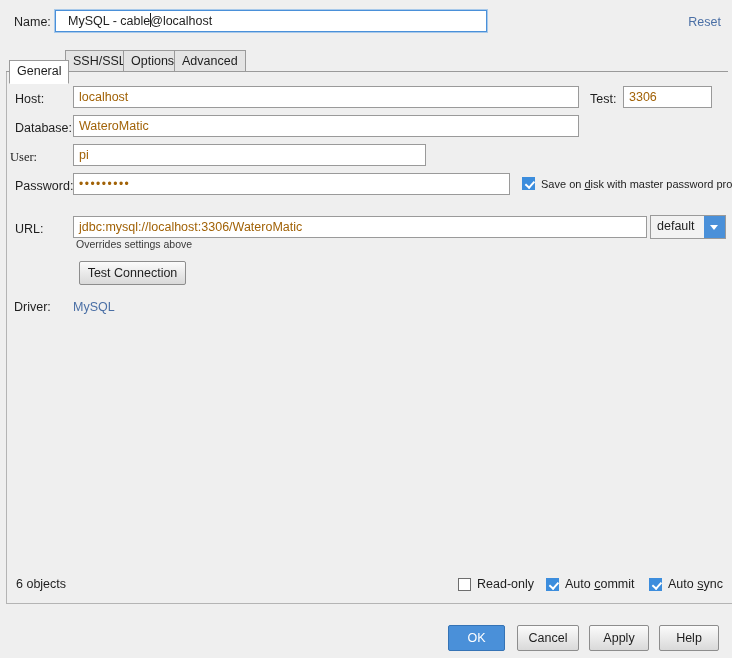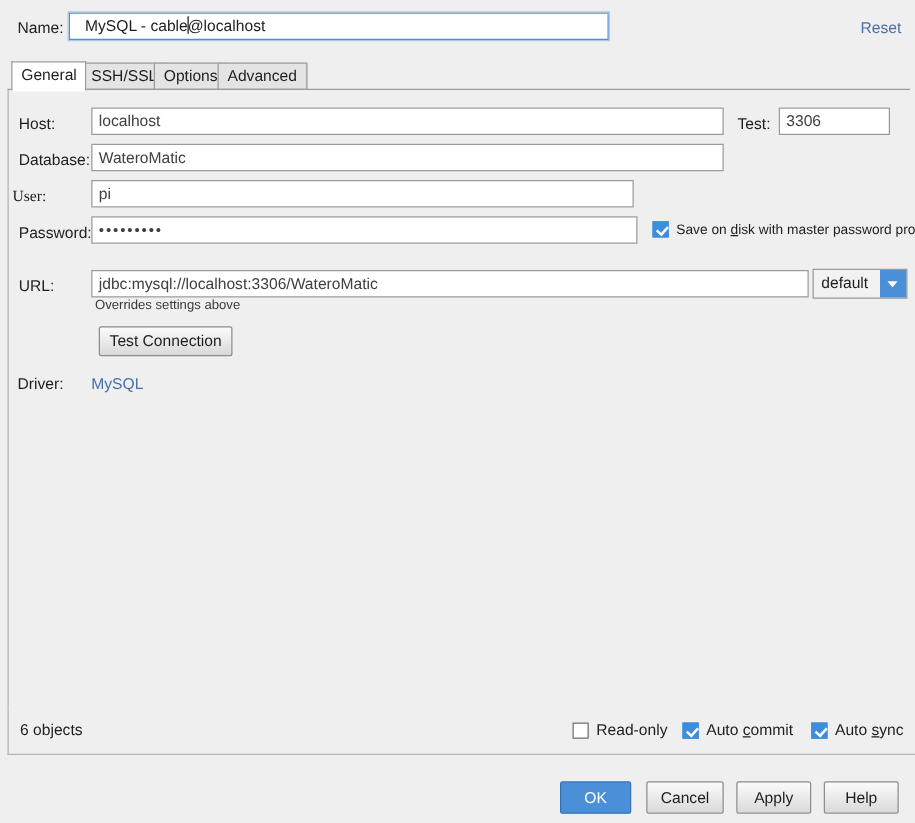--- a/index.html
+++ b/index.html
@@ -109,21 +109,21 @@
   }
   .finput {
     position: absolute;
     box-sizing: border-box;
     border: 1px solid #9a9a9a;
     background: #ffffff;
     height: 22px;
     line-height: 20px;
     font-family: "Liberation Sans", sans-serif;
     font-size: 12.5px;
-    color: #404040;
+    color: #a16207;
     padding: 0 5px;
     white-space: nowrap;
     overflow: hidden;
   }
   .pw-dots {
     letter-spacing: 1.5px;
     font-size: 12px;
   }
 
   
@@ -260,39 +260,39 @@
 </head>
 <body>
 
 <div id="name-row">
   <span id="name-label">Name:</span>
   <div id="name-input"><span>MySQL - cable</span><span class="caret"></span><span>@localhost</span></div>
   <span id="reset-link">Reset</span>
 </div>
 
 <div id="tabbar">
-  <div class="tab active" style="left:9px;  top:3px;">General</div>
+  <div class="tab active" style="left:9px;  top:14px;">General</div>
   <div class="tab" style="left:65px;">SSH/SSL</div>
   <div class="tab" style="left:123px;">Options</div>
   <div class="tab" style="left:174px;">Advanced</div>
 </div>
 <div id="tab-sep"></div>
 
 <div id="content">
 
   <span class="flabel" style="left:8px; top:20px;">Host:</span>
   <div class="finput" style="left:66px; top:14px; width:506px;">localhost</div>
   <span class="flabel" style="left:583px; top:20px;">Test:</span>
   <div class="finput" style="left:616px; top:14px; width:89px;">3306</div>
 
   <span class="flabel" style="left:8px; top:49px;">Database:</span>
   <div class="finput" style="left:66px; top:43px; width:506px;">WateroMatic</div>
 
   <span class="flabel" style="left:3px; top:78px;font-family:Liberation Serif, serif;">User:</span>
-  <div class="finput" style="left:66px; top:72px; width:434px;">pi</div>
+  <div class="finput" style="left:66px; top:72px; width:353px;">pi</div>
 
   <span class="flabel" style="left:8px; top:107px;">Password:</span>
   <div class="finput pw-dots" style="left:66px; top:101px; width:437px;">•••••••••</div>
 
   <div class="cb on" style="left:515px; top:105px;"></div>
   <span class="cblabel" style="left:534px; top:106px;"><span>Save on </span><span class="mn">d</span><span>isk with master password protection</span></span>
 
   <span class="flabel" style="left:8px; top:150px;">URL:</span>
   <div class="finput" style="left:66px; top:144px; width:574px;">jdbc:mysql://localhost:3306/WateroMatic</div>
 </div>

